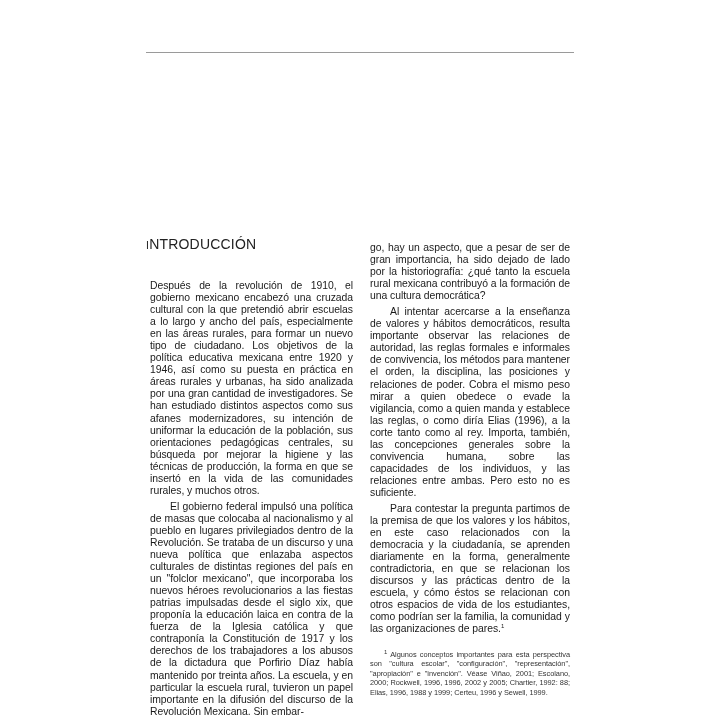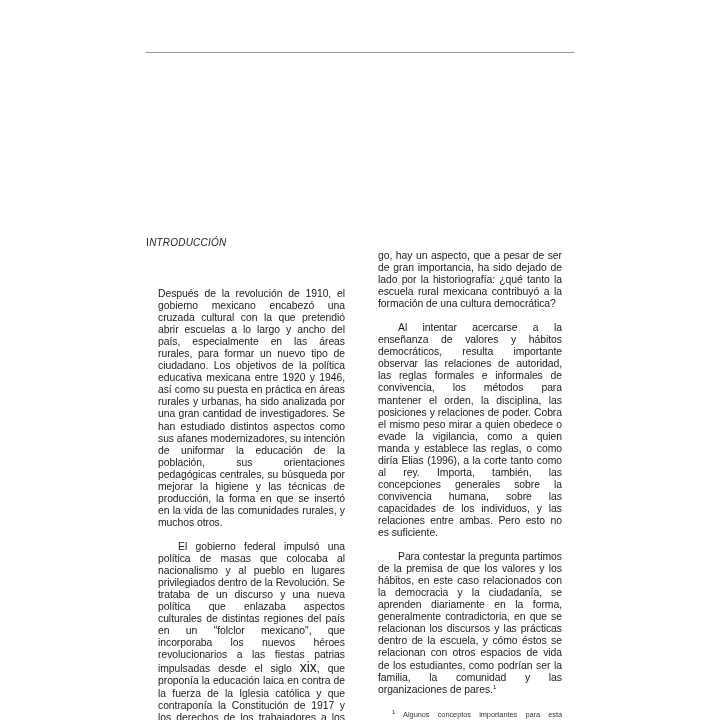--- a/index.html
+++ b/index.html
@@ -2,26 +2,26 @@
 <html><head>
 <meta charset="utf-8">
 <style>
   html, body { margin: 0; padding: 0; background: #ffffff; }
   body { width: 720px; height: 720px; position: relative; overflow: hidden; font-family: "Liberation Sans", sans-serif; color: #1a1a1a; }
   .top-rule { position: absolute; left: 146px; top: 52px; width: 428px; height: 1px; background: #9a9a9a; }
   .col { position: absolute; top: 0; font-size: 10.4px; line-height: 12.05px; text-align: justify; letter-spacing: -0.05px; }
   .col-left { left: 146px; width: 211px; }
   .col-right { left: 366px; width: 208px; }
   .section-heading { position: absolute; left: 146px; top: 236px; font-size: 10.5px; letter-spacing: 0.2px; color: #222; }
-  .section-heading .sc { font-size: 10px; font-style: italic; }
-  p { margin: 12px; }
+  .section-heading .sc { font-size: 14px; }
+  p { margin: 4px; }
   .indent { text-indent: 20px; }
   .footnote { font-size: 7.4px; line-height: 9.6px; color: #333; margin-top: 14px; text-align: justify; text-indent: 14px; }
   sup { font-size: 6px; line-height: 0; vertical-align: super; }
-  .smallcaps { font-size: 14px; }
+  .smallcaps { font-size: 10px; }
 </style>
 </head>
 <body>
 
 <div class="top-rule"></div>
 
 <div class="section-heading"><span>I</span><span class="sc">NTRODUCCIÓN</span></div>
 
 <div class="col col-left" style="top:276px;">
   <p>Después de la revolución de 1910, el gobierno mexicano encabezó una cruzada cultural con la que pretendió abrir escuelas a lo largo y ancho del país, especialmente en las áreas rurales, para formar un nuevo tipo de ciudadano. Los objetivos de la política educativa mexicana entre 1920 y 1946, así como su puesta en práctica en áreas rurales y urbanas, ha sido analizada por una gran cantidad de investigadores. Se han estudiado distintos aspectos como sus afanes modernizadores, su intención de uniformar la educación de la población, sus orientaciones pedagógicas centrales, su búsqueda por mejorar la higiene y las técnicas de producción, la forma en que se insertó en la vida de las comunidades rurales, y muchos otros.</p>

